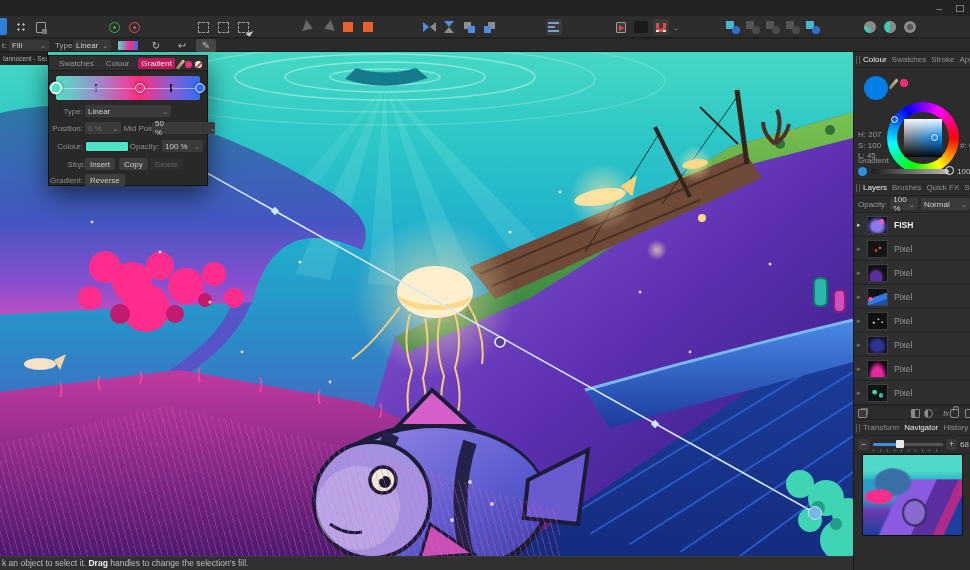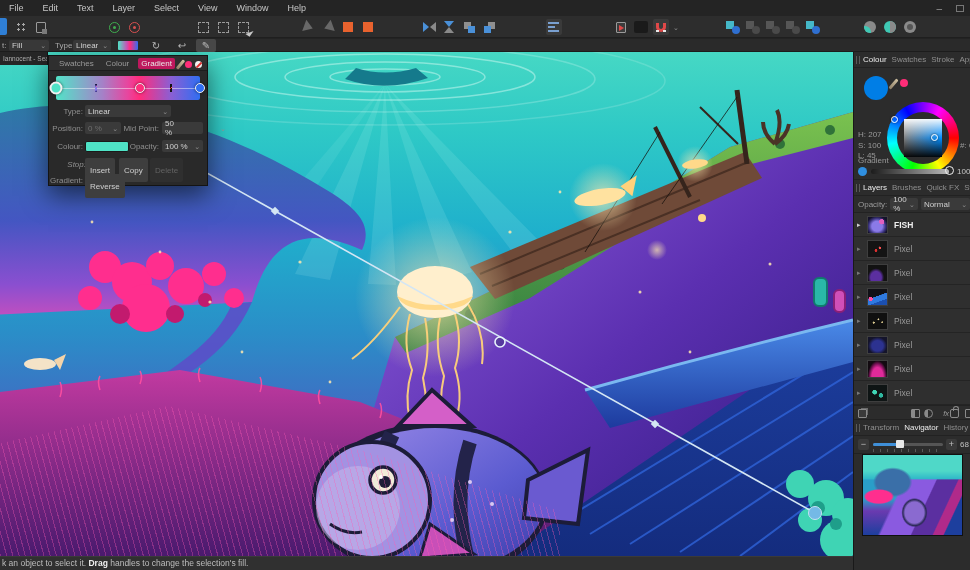--- a/index.html
+++ b/index.html
@@ -125,21 +125,21 @@
   .gstop.s0 { left:0; width:13px; height:13px; background:#4fe3c6; }
   .gstop.s1 { left:58%; width:10px; height:10px; background:#ff2d7c; border-width:1.5px; }
   .gstop.s2 { left:100%; width:10px; height:10px; background:#2f6ef2; border-width:1.5px; }
   .gtick { position:absolute; top:50%; width:2px; height:8px; margin-top:-4px; background:rgba(255,255,255,.75); }
   .gtick.t0 { left:27%; } .gtick.t1 { left:79%; }
   .glabel { position:absolute; text-align:right; color:#8f8f8f; }
   .gfield { position:absolute; height:12px; background:#3a3a3a; border-radius:2px; color:#d0d0d0;
     display:flex; align-items:center; justify-content:space-between; padding:0 3px; }
   .gfield.dim { color:#6f6f6f; }
   .gbtn { position:absolute; height:12px; background:#3e3e3e; border-radius:2px; color:#cfcfcf;
-    display:flex; align-items:center; justify-content:center; padding:12px 5px; }
+    display:flex; align-items:center; justify-content:center; padding:0 5px; }
   .gbtn.disabled { background:#2f2f2f; color:#636363; }
   .gswatch { position:absolute; left:36px; top:0; width:44px; height:11px; background:#4fe3c6;
     border-radius:2px; border:1px solid #1a1a1a; }
 
   
   .rpanel { position:absolute; left:853px; top:52px; width:117px; height:518px;
     background:#2c2c2c; border-left:1px solid #191919; font-size:8.5px; color:#9a9a9a; }
   .ptabs { position:relative; height:16px; background:#2c2c2c; border-bottom:1px solid #222;
     display:flex; align-items:center; gap:5px; padding-left:9px; white-space:nowrap; }
   .ptabs .grip { position:absolute; left:2px; top:4px; width:4px; height:8px;
@@ -230,30 +230,20 @@
   .statusbar { position:absolute; left:0; top:556px; width:853px; height:14px; background:#303030;
     border-top:1px solid #3a3a3a; color:#bdbdbd; font-size:8.5px; line-height:13px; padding-left:2px;
     white-space:nowrap; overflow:hidden; }
   .statusbar b { color:#f0f0f0; }
 </style>
 </head>
 <body>
 
 <div class="app">
 
-  <div class="menubar">
-    <span>File</span>
-    <span>Edit</span>
-    <span>Text</span>
-    <span>Layer</span>
-    <span>Select</span>
-    <span>View</span>
-    <span>Window</span>
-    <span>Help</span>
-  </div>
   <div class="win-ctrl win-min">–</div>
   <div class="win-ctrl win-sq"></div>
 
   <div class="toolbar">
     <div class="sliver-active"></div>
     <div class="tgrp" style="left:13px;">
       <div class="tbtn">
           <div class="icon-dots"></div>
         </div>
       <div class="tbtn">
@@ -628,21 +618,21 @@
       <div class="gfield" style="left:36px; top:49px; width:86px;">
         <span>Linear</span>
           <span class="chev">⌄</span>
       </div>
       <span class="glabel" style="left:0px; top:68px; width:34px;">Position:</span>
       <div class="gfield dim" style="left:36px; top:66px; width:36px;">
         <span>0 %</span>
           <span class="chev">⌄</span>
       </div>
       <span class="glabel" style="left:72px; top:68px; width:38px;">Mid Point:</span>
-      <div class="gfield" style="left:113px; top:66px; width:41px;gap:46px;">
+      <div class="gfield" style="left:103px; top:66px; width:63px;gap:46px;">
         <span>50 %</span>
           <span class="chev">⌄</span>
       </div>
       <span class="glabel" style="left:4px; top:86px; width:30px;">Colour:</span>
       <div class="gswatch" style="top:85px;"></div>
       <span class="glabel" style="left:72px; top:86px; width:38px;">Opacity:</span>
       <div class="gfield" style="left:113px; top:84px; width:41px;">
         <span>100 %</span>
           <span class="chev">⌄</span>
       </div>

